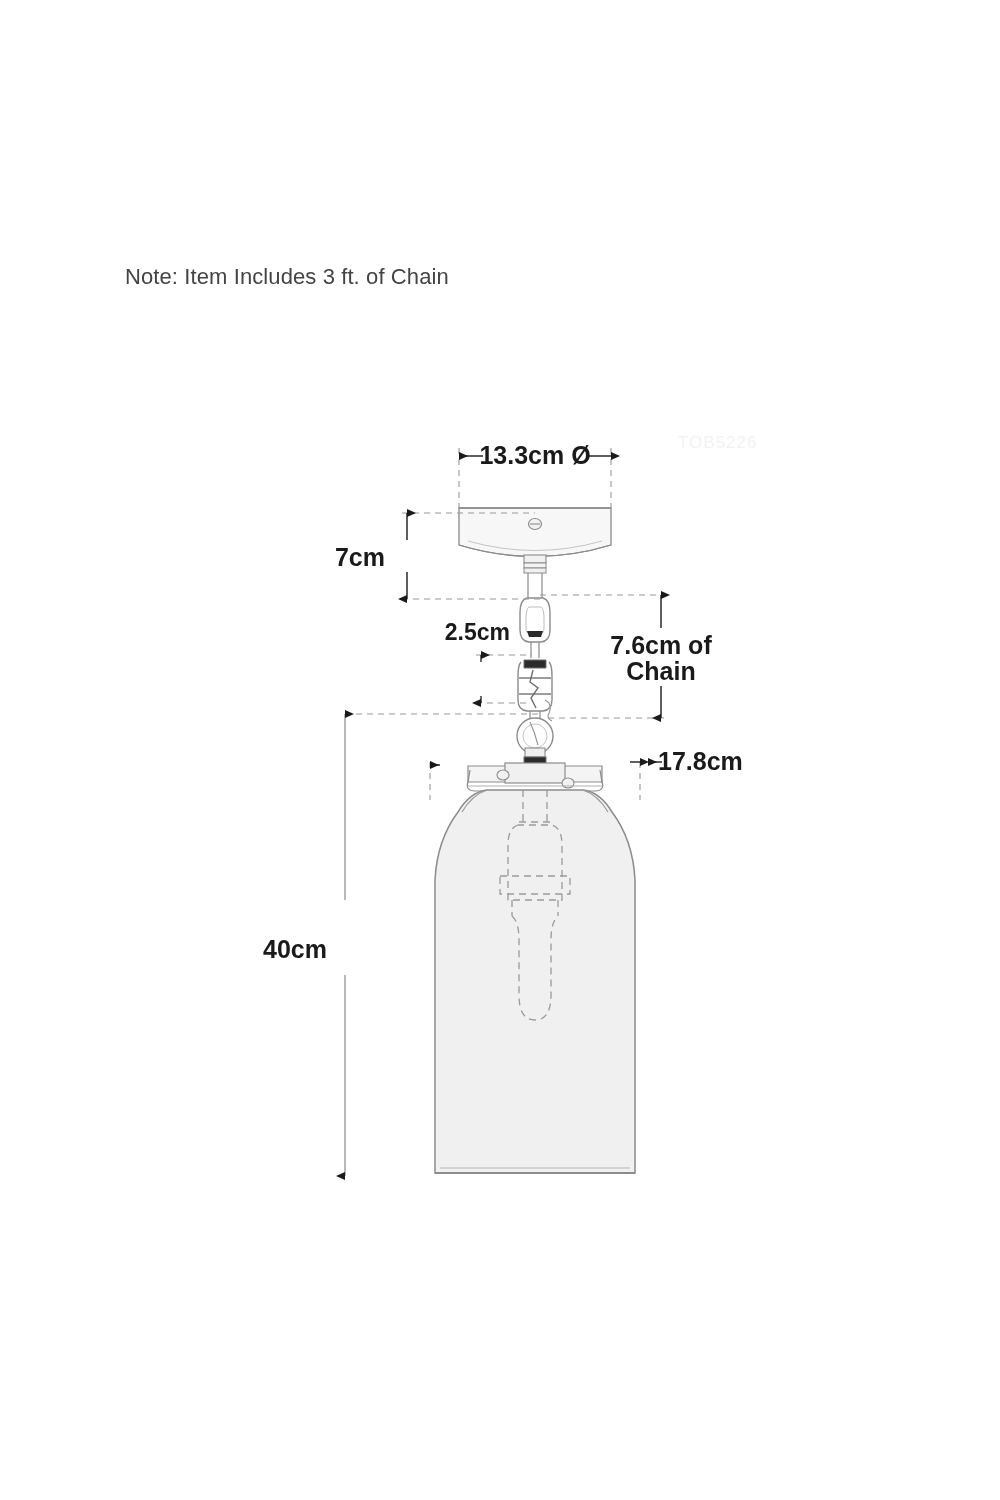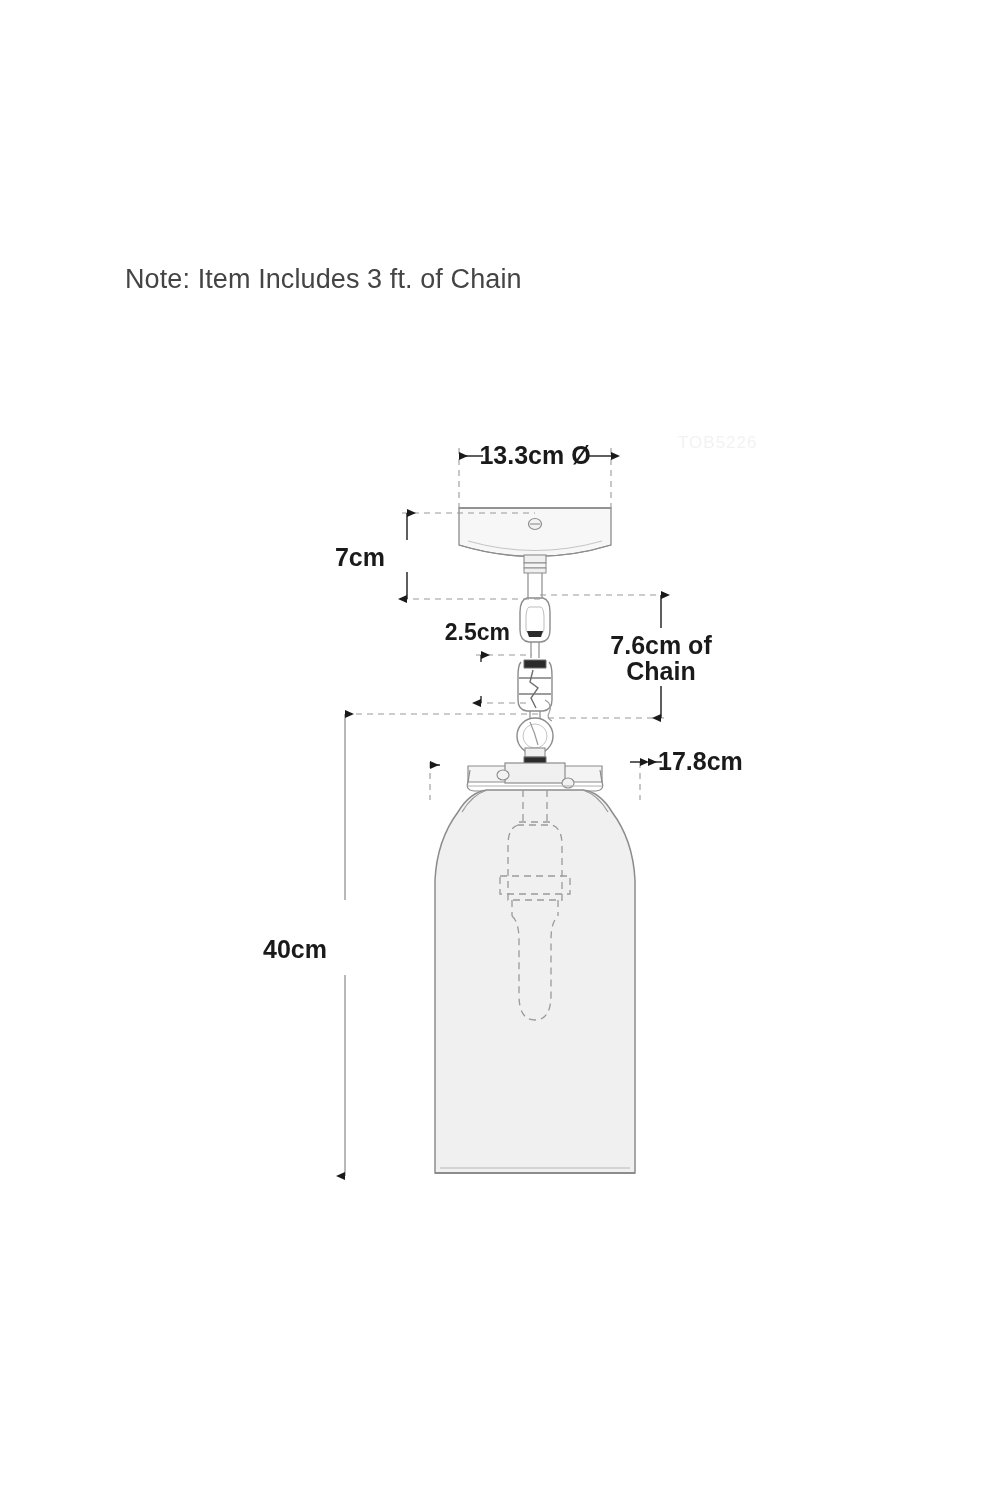--- a/index.html
+++ b/index.html
@@ -18,21 +18,21 @@
     position: absolute;
     left: 0; top: 0;
     width: 1000px;
     height: 1500px;
   }
   .note-text {
     position: absolute;
     left: 125px;
     top: 264px;
     font-family: "Liberation Sans", sans-serif;
-    font-size: 27px;
+    font-size: 22px;
     color: #444444;
     letter-spacing: 0.1px;
     white-space: nowrap;
   }
   svg.drawing {
     position: absolute;
     left: 0;
     top: 0;
     width: 1000px;
     height: 1500px;

